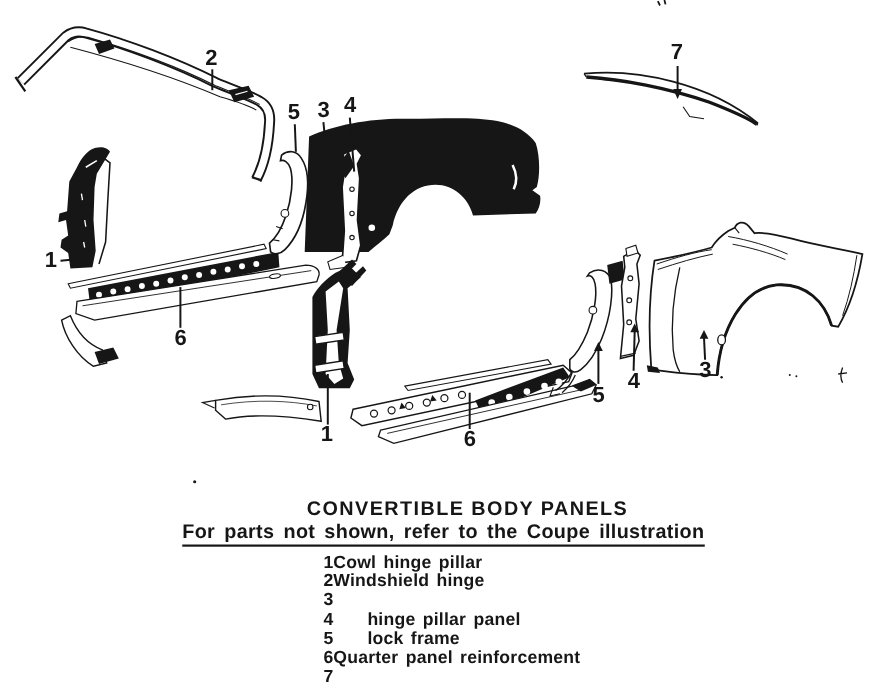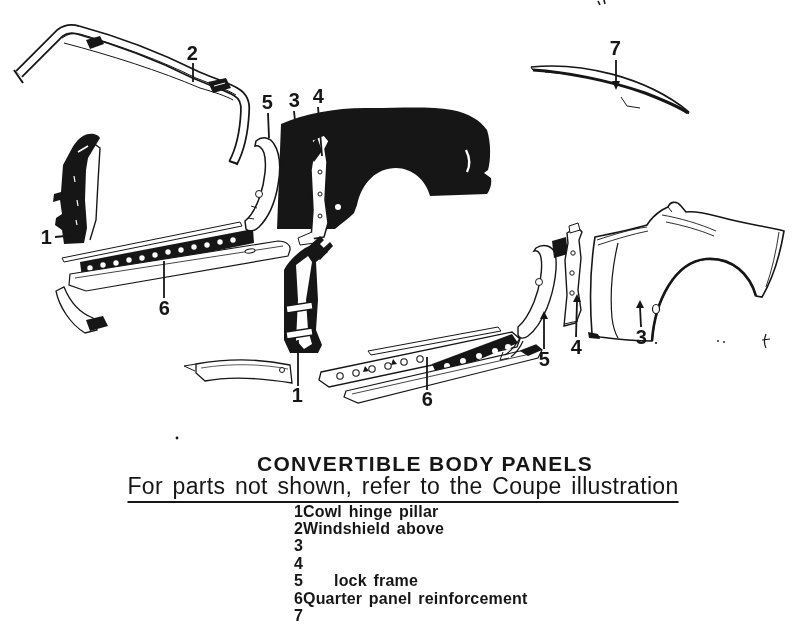--- a/index.html
+++ b/index.html
@@ -8,25 +8,25 @@
     font-family:"Liberation Sans",sans-serif;color:#161616;overflow:hidden;
   }
   .art{position:absolute;left:0;top:0;width:800px;height:629px;}
   .callout{
     position:absolute;transform:translate(-50%,-50%);
     font-weight:bold;font-size:20px;line-height:1;letter-spacing:-0.5px;
     color:#161616;
   }
   .legend-title{
     position:absolute;left:425px;top:452px;transform:translateX(-50%);
-    font-weight:bold;font-size:21px;letter-spacing:1.3px;white-space:nowrap;
+    font-weight:bold;font-size:18px;letter-spacing:1.3px;white-space:nowrap;
   }
   .legend-subtitle{
     position:absolute;left:403px;top:473px;transform:translateX(-50%);
-    font-weight:normal;font-size:23px;letter-spacing:0.3px;word-spacing:3px;
+    font-weight:bold;font-size:18px;letter-spacing:0.3px;word-spacing:3px;
     white-space:nowrap;border-bottom:2.5px solid #161616;padding-bottom:1px;
   }
   .parts-list{position:absolute;left:0;top:503px;width:800px;}
   .part-row{display:flex;height:17.4px;align-items:center;font-weight:bold;font-size:16px;}
   .part-num{width:303px;text-align:right;flex:none;}
   .part-label{letter-spacing:0.2px;word-spacing:2px;white-space:nowrap;}
   .part-row.indent .part-label{margin-left:31px;}
 </style>
 </head>
 <body>
@@ -215,27 +215,28 @@
   <div class="legend-title">CONVERTIBLE BODY PANELS</div>
   <div class="legend-subtitle">For parts not shown, refer to the Coupe illustration</div>
 
   <div class="parts-list">
     <div class="part-row">
       <span class="part-num">1</span>
       <span class="part-label">Cowl hinge pillar</span>
     </div>
     <div class="part-row">
       <span class="part-num">2</span>
-      <span class="part-label">Windshield above</span>
+      <span class="part-label">Windshield hinge</span>
     </div>
     <div class="part-row">
       <span class="part-num">3</span>
     </div>
     <div class="part-row indent">
       <span class="part-num">4</span>
+      <span class="part-label">hinge pillar panel</span>
     </div>
     <div class="part-row indent">
       <span class="part-num">5</span>
       <span class="part-label">lock frame</span>
     </div>
     <div class="part-row">
       <span class="part-num">6</span>
       <span class="part-label">Quarter panel reinforcement</span>
     </div>
     <div class="part-row">

